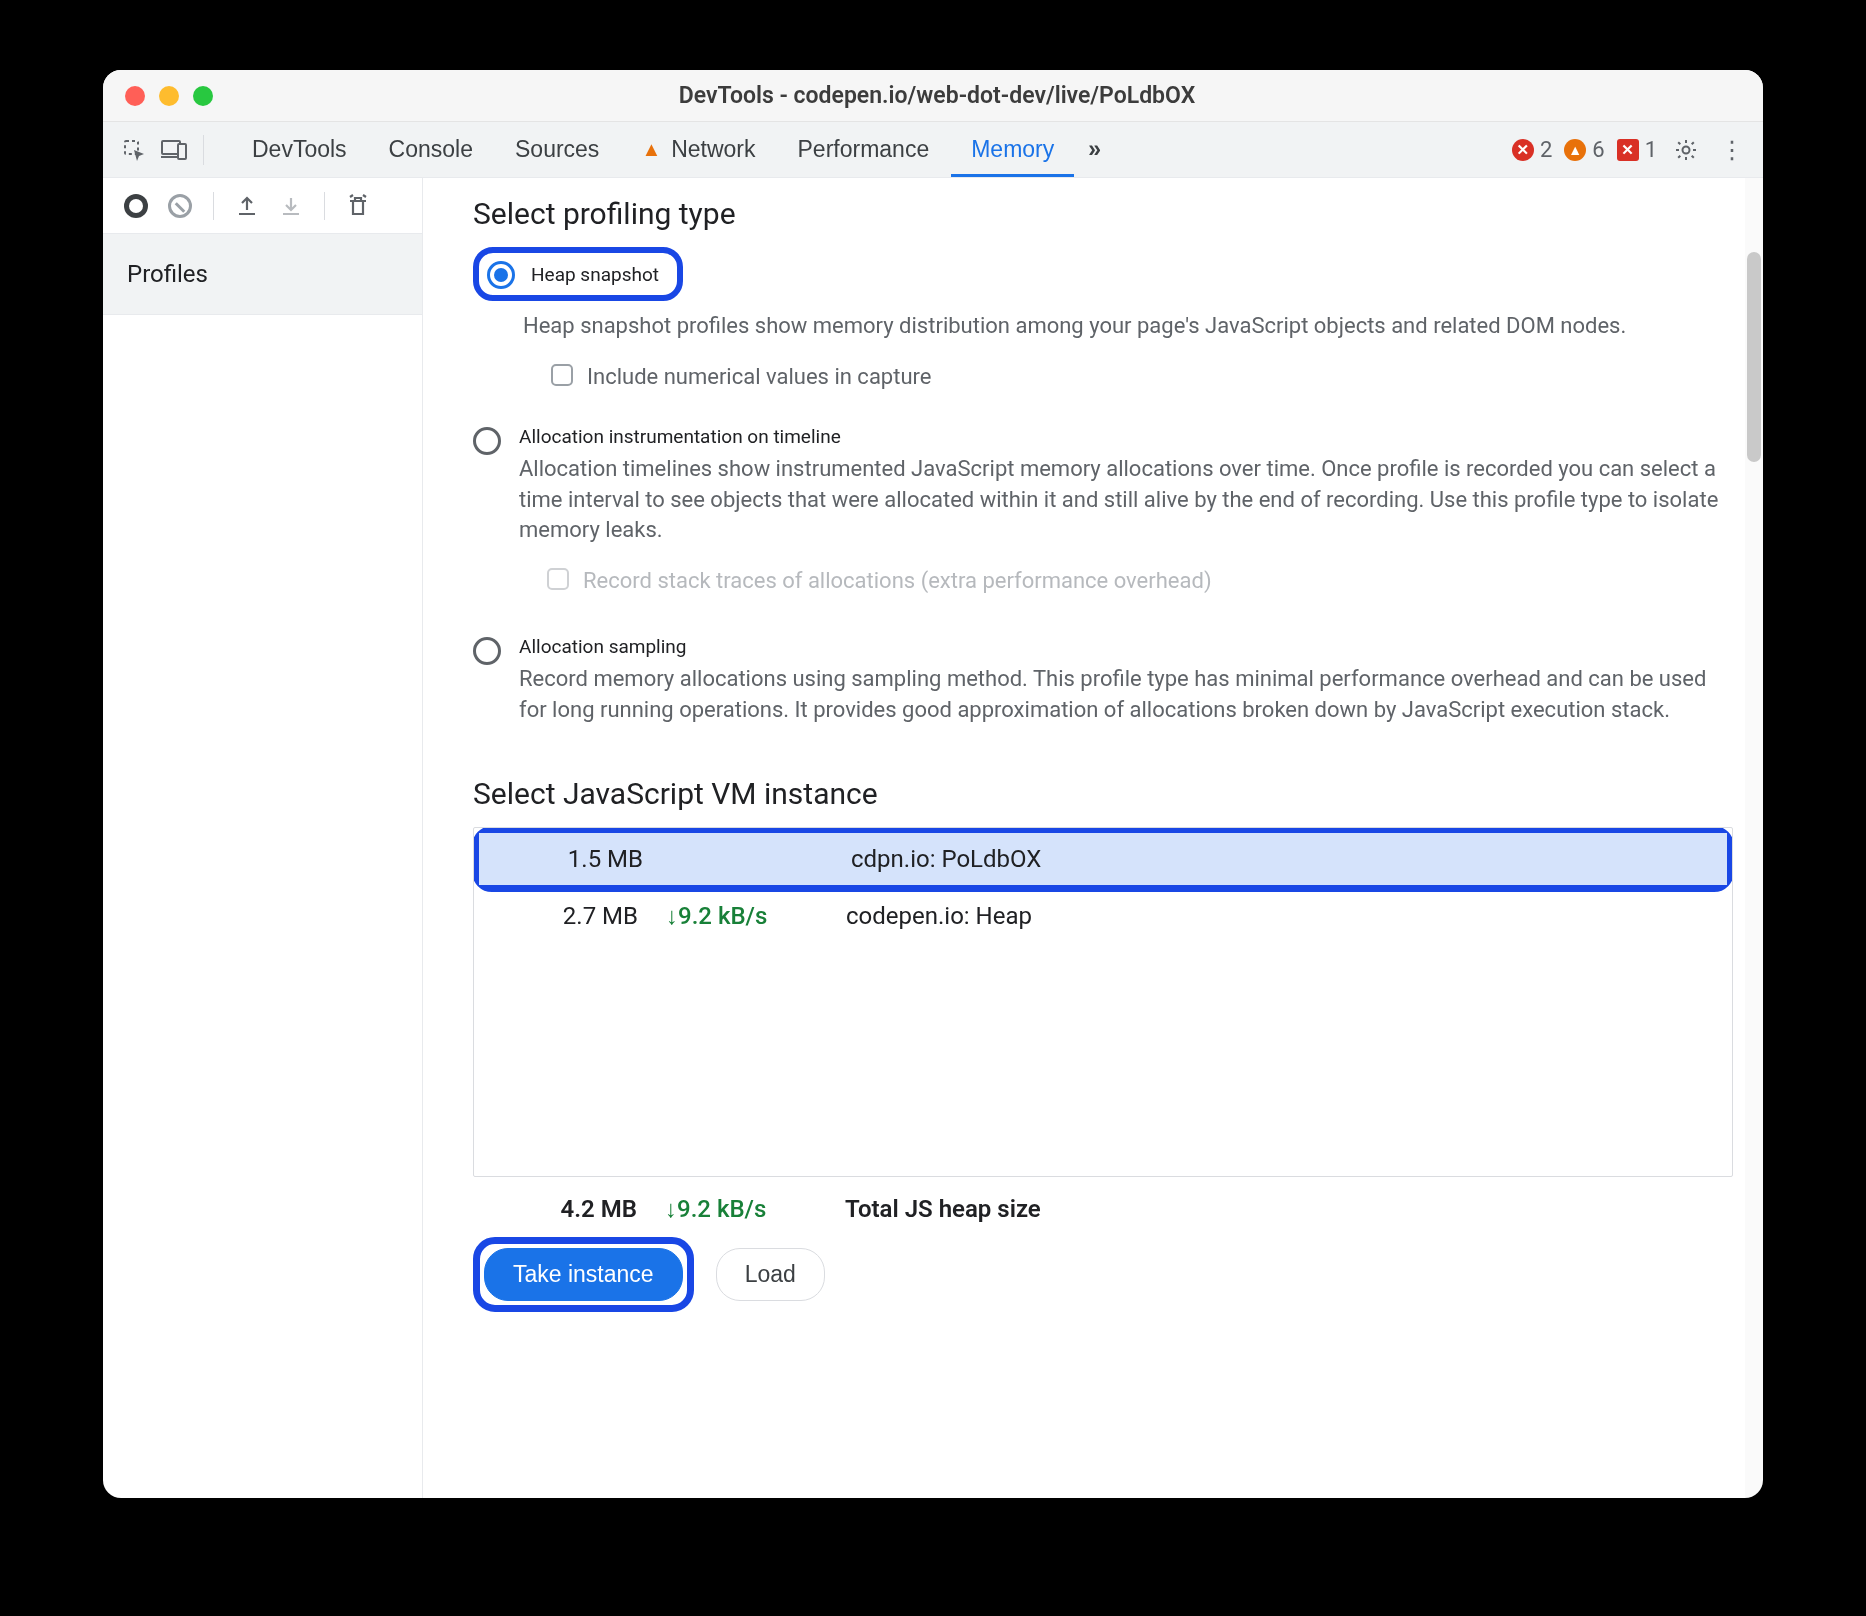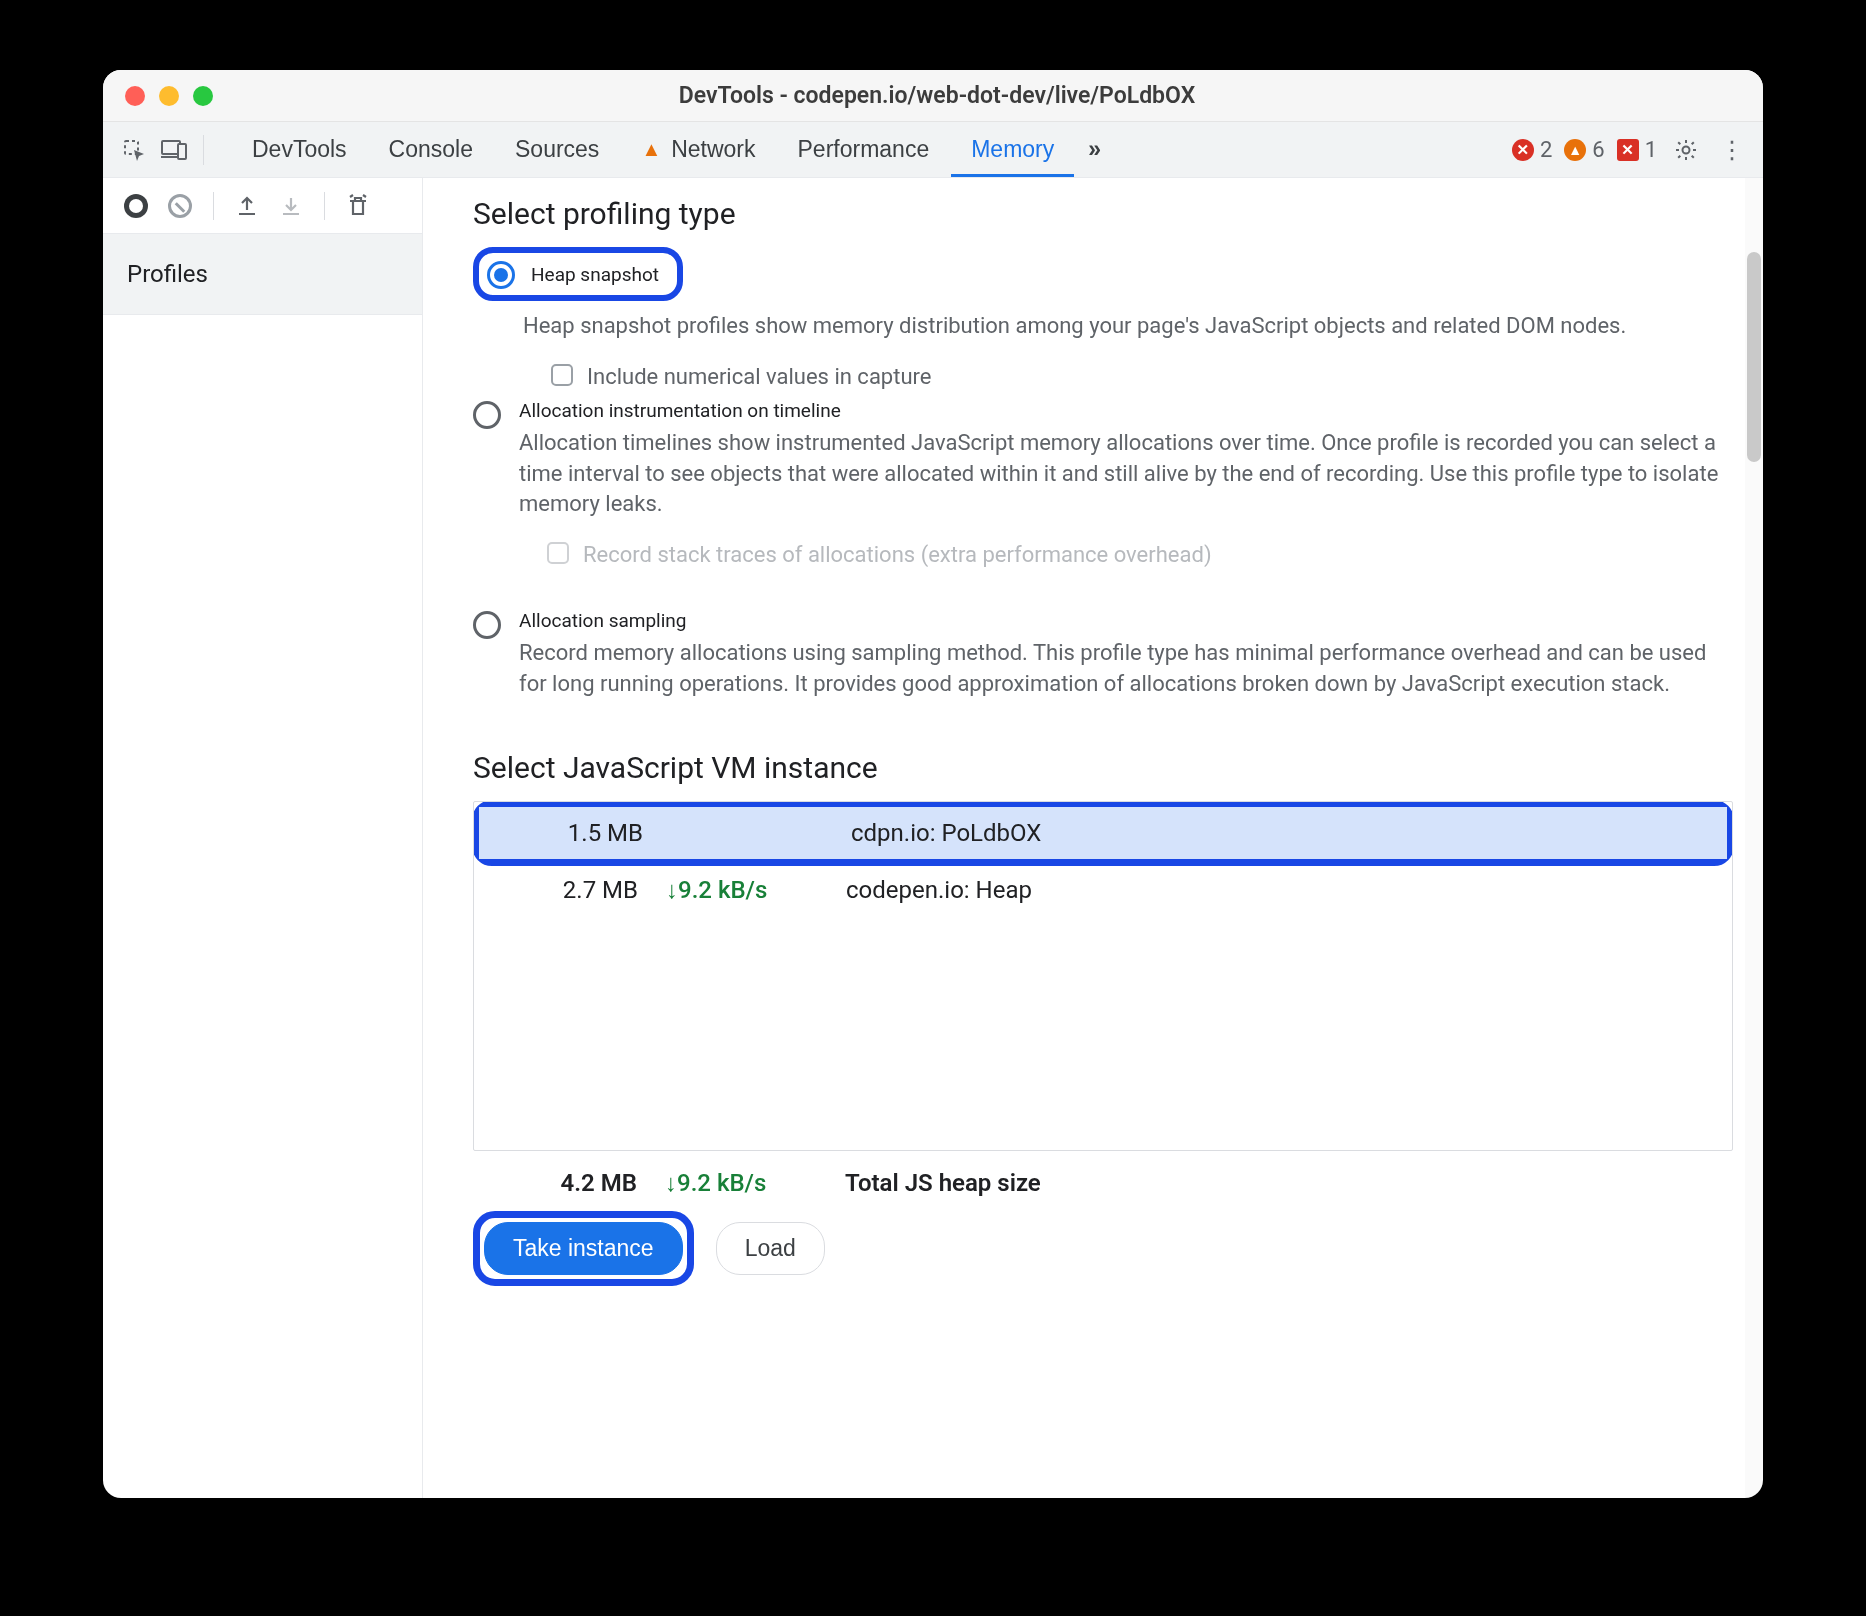--- a/index.html
+++ b/index.html
@@ -296,21 +296,21 @@
         </div>
       </div>
       <div style="margin:-14px 0 10px 50px;">
         <div class="opt-desc">Heap snapshot profiles show memory distribution among your page's JavaScript objects and related DOM nodes.</div>
         <div class="sub-check" style="margin-left:28px;">
           <span class="cb"></span>
           <span>Include numerical values in capture</span>
         </div>
       </div>
 
-      <div class="opt" style="">
+      <div class="opt" style="margin-top:26px;">
         <span class="radio"></span>
         <div class="opt-body">
           <div class="opt-title">Allocation instrumentation on timeline</div>
           <div class="opt-desc">Allocation timelines show instrumented JavaScript memory allocations over time. Once profile is recorded you can select a time interval to see objects that were allocated within it and still alive by the end of recording. Use this profile type to isolate memory leaks.</div>
           <div class="sub-check disabled" style="margin-left:28px;">
             <span class="cb disabled"></span>
             <span>Record stack traces of allocations (extra performance overhead)</span>
           </div>
         </div>
       </div>

